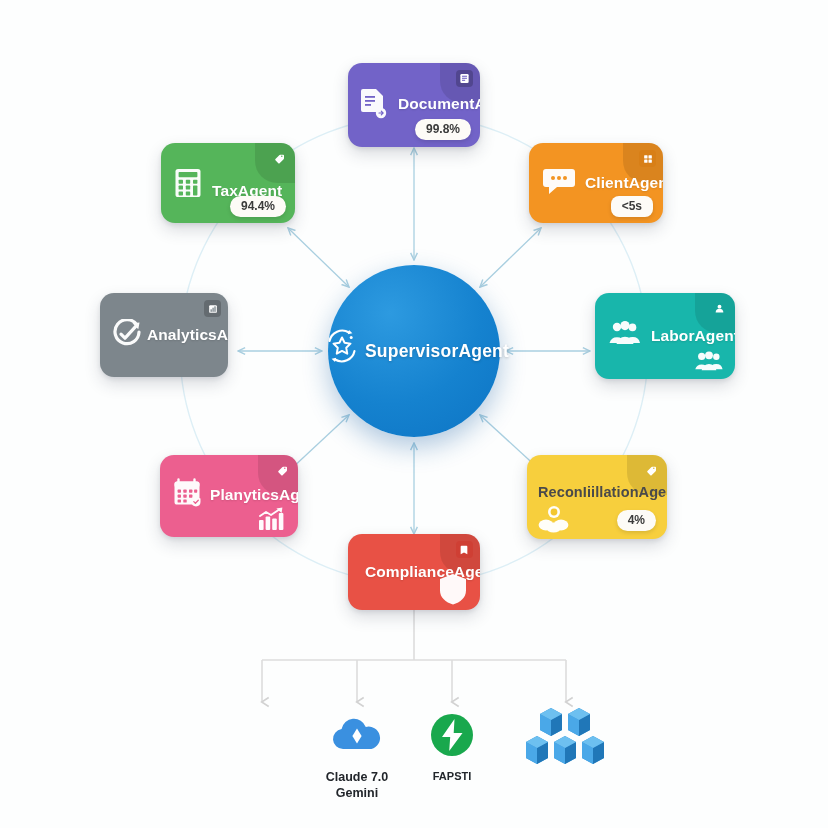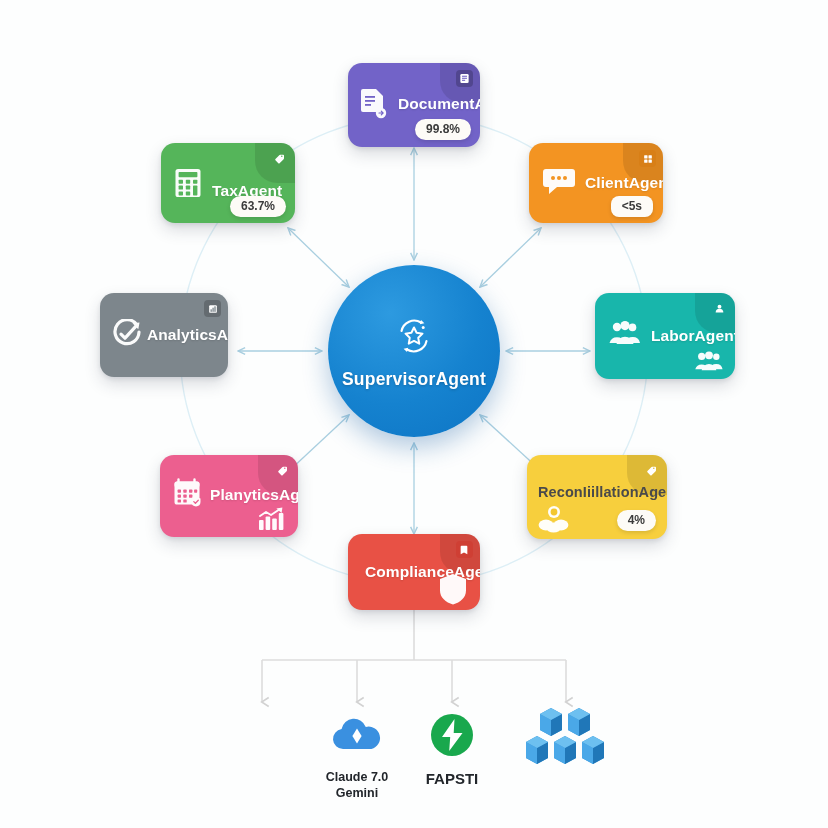--- a/index.html
+++ b/index.html
@@ -87,21 +87,21 @@
   #supervisor {
     position: absolute;
     left: 328px;
     top: 265px;
     width: 172px;
     height: 172px;
     border-radius: 50%;
     background: radial-gradient(circle at 36% 28%, #2d9ae0 0%, #1582cf 55%, #0d74c4 100%);
     box-shadow: 0 10px 26px rgba(20,90,160,0.33);
     display: flex;
-    flex-direction: column;
+    flex-direction: row;
     align-items: center;
     justify-content: center;
   }
   #supervisor .sup-icon { margin-bottom: 6px; }
   #supervisor .sup-label {
     color: #ffffff;
     font-size: 17.5px;
     font-weight: bold;
     letter-spacing: 0.2px;
     text-shadow: 0 1px 3px rgba(0,0,0,0.20);
@@ -228,21 +228,21 @@
           <rect x="19" y="11.8" width="4.4" height="4" rx="0.7"></rect>
           <rect x="4.6" y="17.6" width="4.4" height="4" rx="0.7"></rect>
           <rect x="11.8" y="17.6" width="4.4" height="4" rx="0.7"></rect>
           <rect x="19" y="17.6" width="4.4" height="9.8" rx="0.7"></rect>
           <rect x="4.6" y="23.4" width="4.4" height="4" rx="0.7"></rect>
           <rect x="11.8" y="23.4" width="4.4" height="4" rx="0.7"></rect>
         </g>
       </svg>
     </span>
     <span class="card-label" style="left:51px; top:31px;margin-top:8px;">TaxAgent</span>
-    <span class="badge-pill" style="right:9px; bottom:6px;">63.7%</span>
+    <span class="badge-pill" style="right:9px; bottom:6px;">94.4%</span>
   </div>
 
   <div class="card" style="left:529px; top:143px; width:134px; height:80px; background:#f39422;">
     <div class="corner-fold"></div>
     <div class="corner-badge" style="background:#d87f17;">
       <svg width="10" height="10" viewBox="0 0 12 12">
         <g fill="#ffffff">
           <rect x="1.4" y="1.4" width="4" height="4" rx="0.7"></rect>
           <rect x="6.6" y="1.4" width="4" height="4" rx="0.7"></rect>
           <rect x="1.4" y="6.6" width="4" height="4" rx="0.7"></rect>
@@ -413,21 +413,21 @@
 Gemini</div>
   </div>
 
   <div class="tech" style="left:377px; top:706px;">
     <div class="tech-glyph">
       <svg width="46" height="46" viewBox="0 0 46 46">
         <circle cx="23" cy="23" r="21" fill="#19a84d"></circle>
         <path d="M25.5,7 L13,25 h8.2 l-1,14 L33.5,21 h-8.8 z" fill="#ffffff"></path>
       </svg>
     </div>
-    <div class="tech-label" style="font-size:15px;">FAPSTI</div>
+    <div class="tech-label" style="font-size:11px;">FAPSTI</div>
   </div>
 
   <div class="tech" style="left:491px; top:707px;">
     <div class="tech-glyph">
       <svg width="88" height="60" viewBox="0 0 88 60">
         <g>
 
           <g transform="translate(18,2)">
             <path d="M0,6 L11,0 L22,6 L22,22 L11,28 L0,22 z" fill="#2e8fd6"></path>
             <path d="M0,6 L11,12 L11,28 L0,22 z" fill="#4aa8e8"></path>

